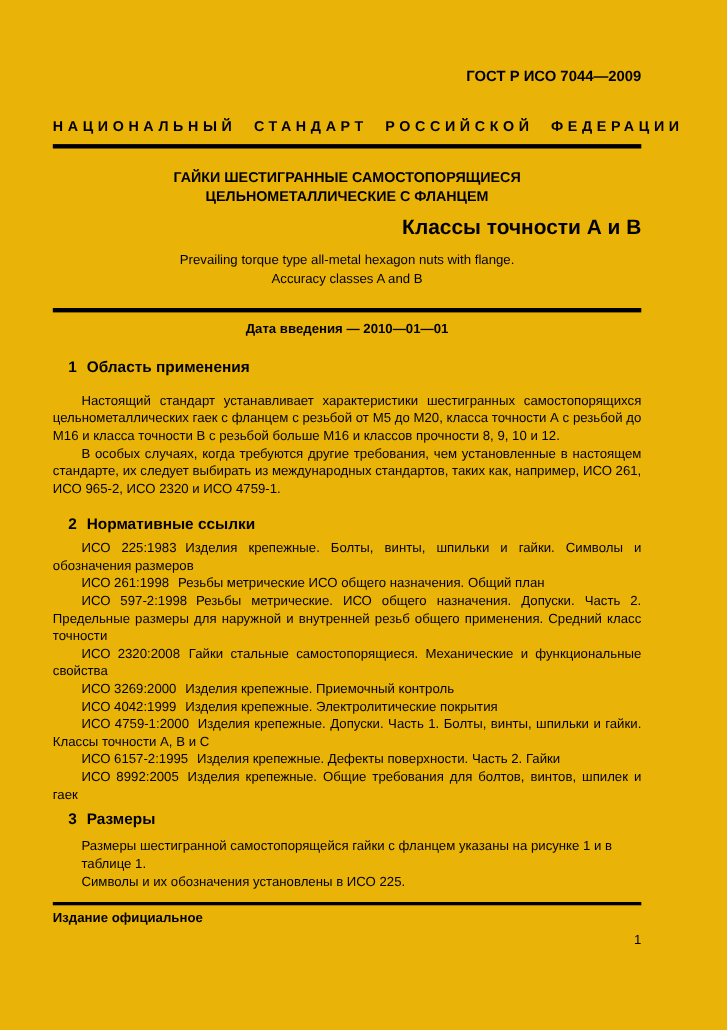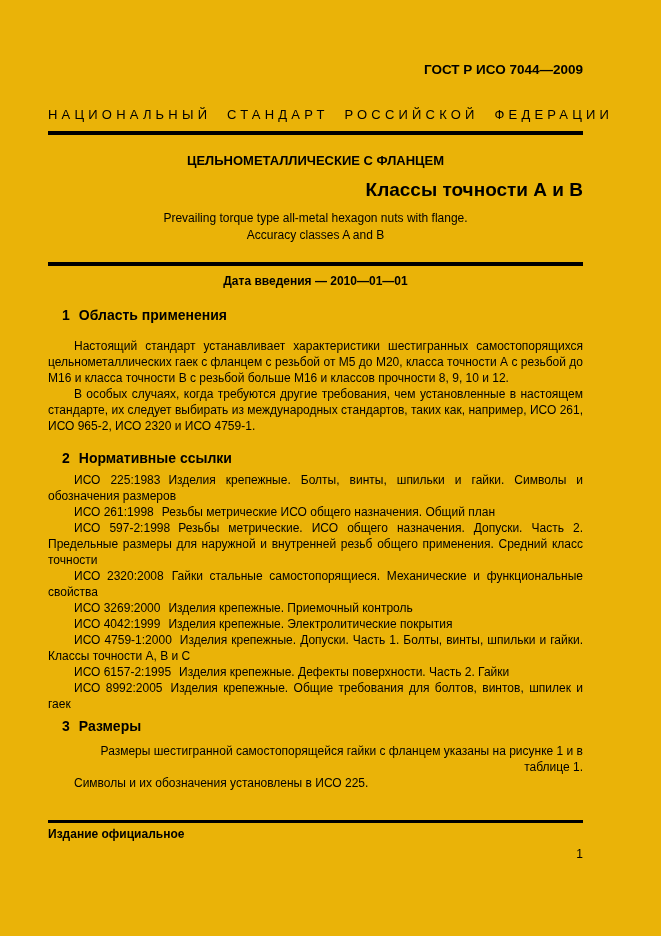--- a/index.html
+++ b/index.html
@@ -19,21 +19,21 @@
     overflow: hidden;
   }
   .doc-code {
     text-align: right;
     font-weight: bold;
     font-size: 13.5px;
     line-height: 16px;
   }
   .banner {
     margin-top: 30px;
-    font-weight: normal;
+    font-weight: bold;
     font-size: 13px;
     line-height: 14px;
     letter-spacing: 4.2px;
     word-spacing: 8px;
     white-space: nowrap;
   }
   .rule {
     height: 4px;
     background: #000000;
   }
@@ -89,21 +89,21 @@
     line-height: 16px;
     text-align: justify;
     text-indent: 26px;
   }
   .ref-gap { display: inline-block; width: 8px; }
   .s3line {
     margin: 0 0 0 26px;
     font-size: 12px;
     line-height: 16px;
   }
-  .s3-first { margin-top: 9px; text-align: right; }
+  .s3-first { margin-top: 9px; }
   .footer-rule {
     position: absolute;
     left: 48px;
     top: 820px;
     width: 535px;
     height: 3px;
     background: #000000;
   }
   .edition {
     position: absolute;
@@ -127,20 +127,21 @@
 <div class="page">
 
   <div class="doc-code">ГОСТ Р ИСО 7044—2009</div>
 
   <div class="banner">НАЦИОНАЛЬНЫЙ СТАНДАРТ РОССИЙСКОЙ ФЕДЕРАЦИИ</div>
 
   <div class="rule rule-1"></div>
 
   <div class="title-block">
     <div class="title-ru">
+      <div>ГАЙКИ ШЕСТИГРАННЫЕ САМОСТОПОРЯЩИЕСЯ</div>
       <div>ЦЕЛЬНОМЕТАЛЛИЧЕСКИЕ С ФЛАНЦЕМ</div>
     </div>
     <div class="classes">Классы точности А и В</div>
     <div class="title-en">
       <div>Prevailing torque type all-metal hexagon nuts with flange.</div>
       <div>Accuracy classes A and B</div>
     </div>
   </div>
 
   <div class="rule rule-2"></div>

